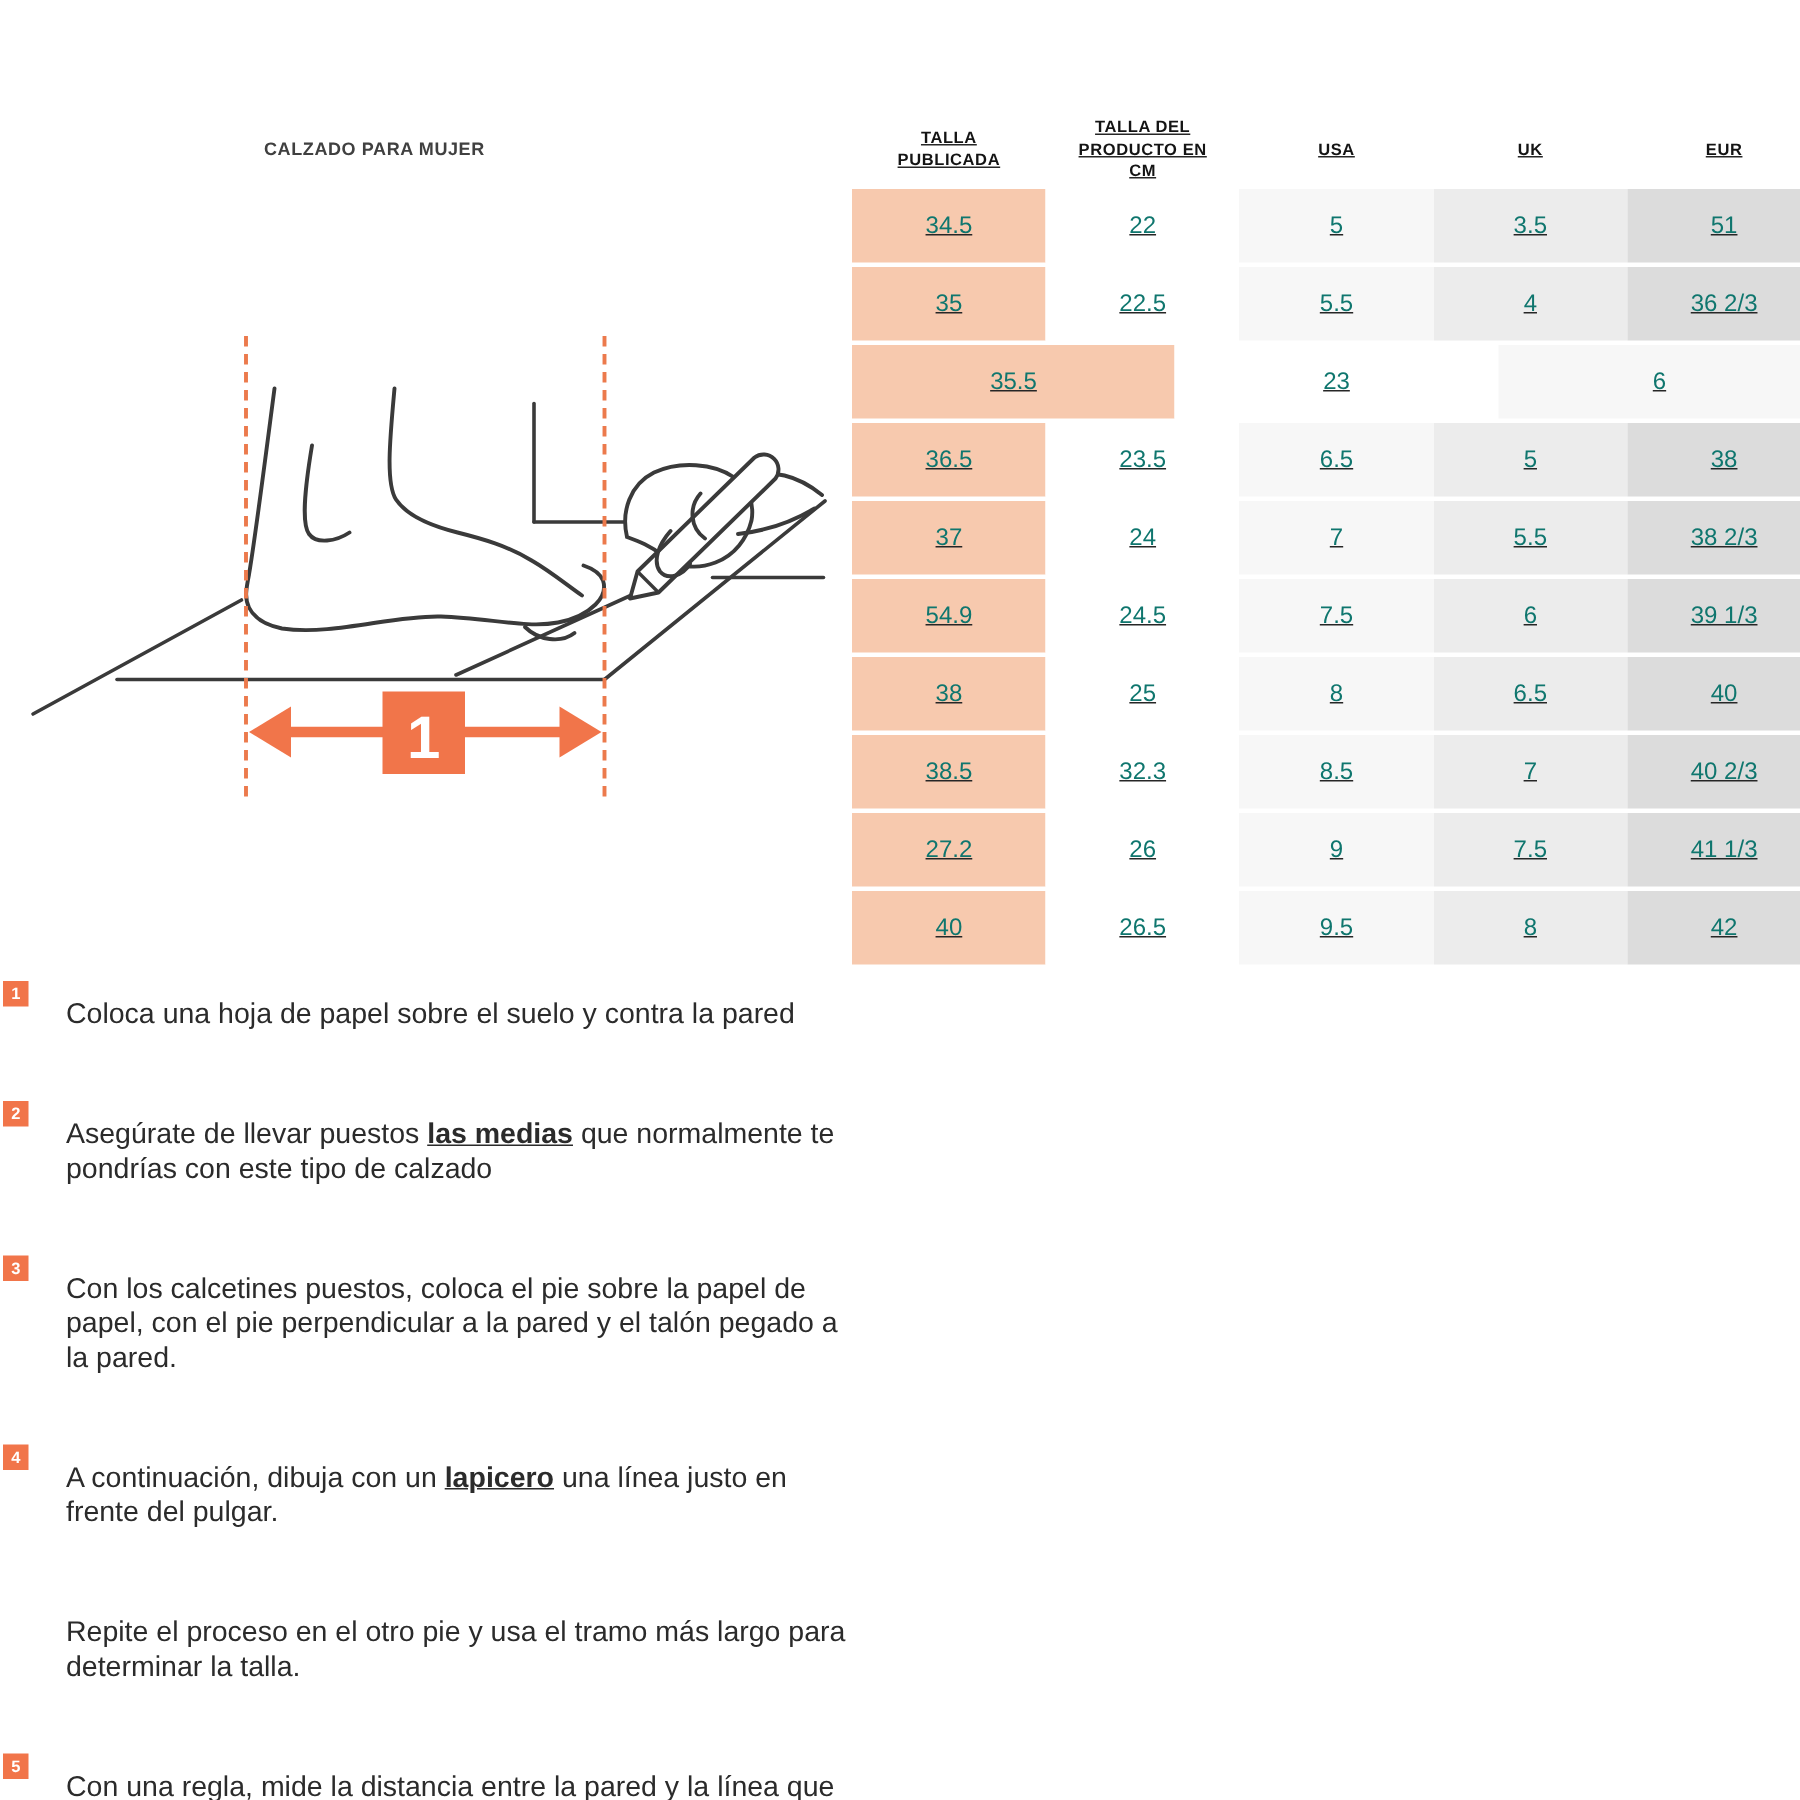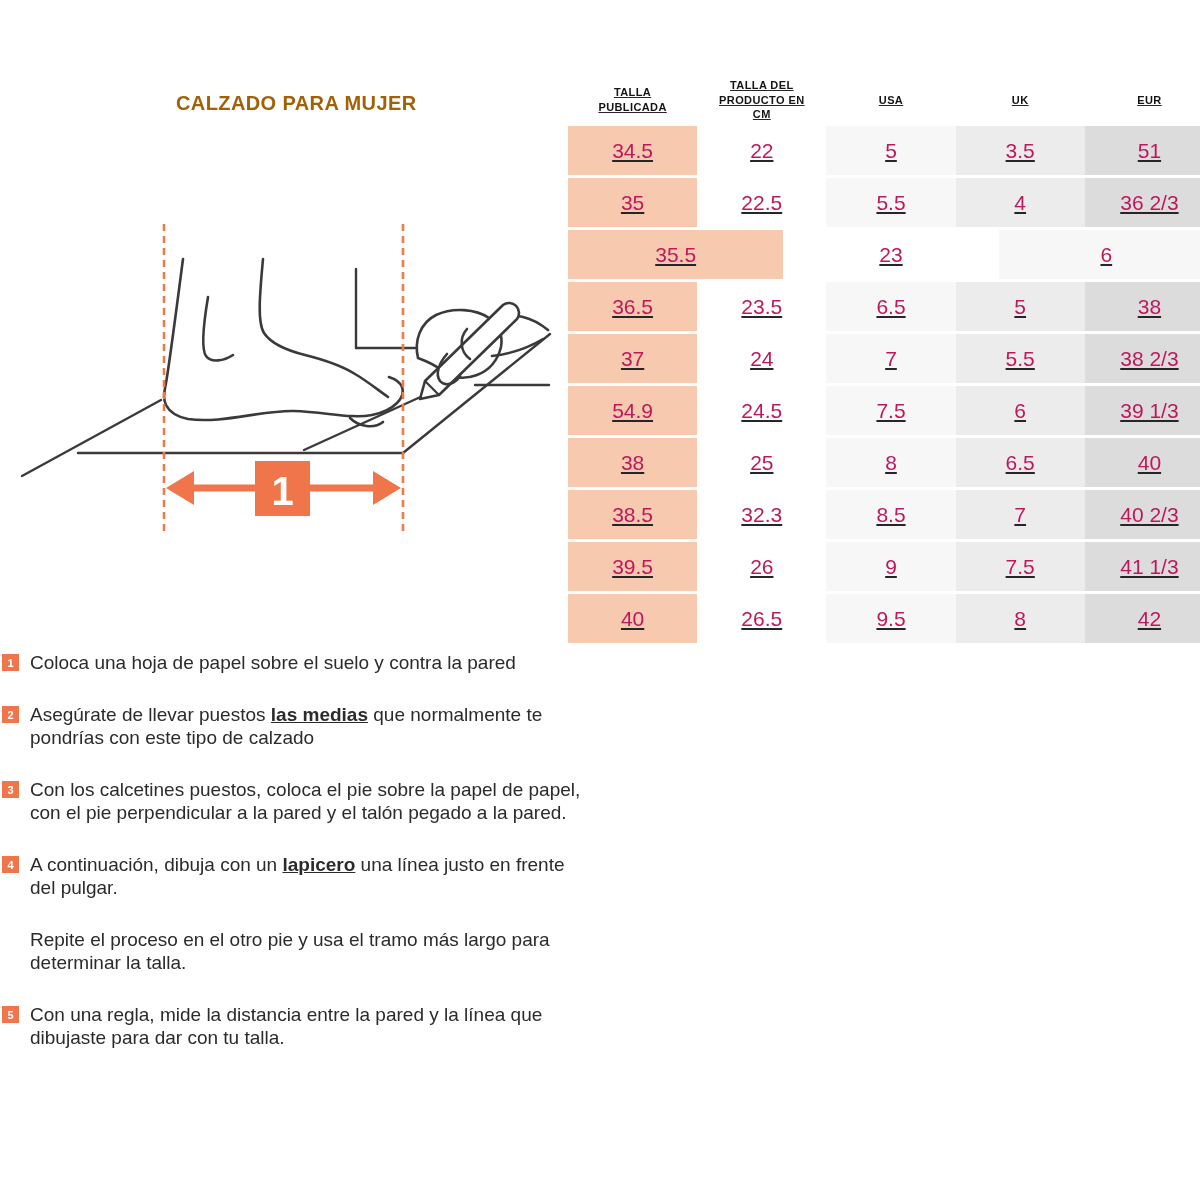--- a/index.html
+++ b/index.html
@@ -3,54 +3,54 @@
 <meta charset="utf-8">
 <style>
   html,body{margin:0;padding:0;}
   body{
     width:1200px;height:1200px;background:#ffffff;position:relative;
     font-family:"Liberation Sans", sans-serif;color:#262626;overflow:hidden;
   }
   
   .page-title{
     position:absolute;left:176px;top:92px;margin:0;
-    font-size:20px;font-weight:700;letter-spacing:.4px;color:#a16207;
+    font-size:12px;font-weight:700;letter-spacing:.4px;color:#404040;
   }
   
   .illus{position:absolute;left:20px;top:222px;width:560px;height:330px;}
   
   .size-table{position:absolute;left:568px;top:80px;width:646px;text-decoration:underline;}
   .thead{display:flex;height:40px;margin-bottom:6px;}
   .th{
     flex:1 1 0;display:flex;align-items:center;justify-content:center;text-align:center;
     font-size:11px;font-weight:700;letter-spacing:.4px;color:#141414;line-height:1.35;
   }
   .th .hwrap{display:inline-block;}
   .th:nth-child(1) .hwrap{max-width:72px;}
   .th:nth-child(2) .hwrap{max-width:106px;}
   .tr{display:flex;height:49px;margin-bottom:3px;}
   .td{
     flex:1 1 0;display:flex;align-items:center;justify-content:center;
-    font-size:21px;color:#be185d;
+    font-size:16px;color:#0f766e;
   }
   .bg0{background:var(--col0);}
   .bg1{background:var(--col1);}
   .bg2{background:var(--col2);}
   .bg3{background:var(--col3);}
   .bg4{background:var(--col4);}
   
   .instructions{position:absolute;left:2px;top:651px;width:585px;}
   .step{display:flex;align-items:flex-start;margin-bottom:29px;}
   .badge{
     flex:0 0 17px;width:17px;height:17px;margin-right:11px;margin-top:3px;
     background:var(--accent);color:#fff;font-size:11px;font-weight:700;
     display:flex;align-items:center;justify-content:center;
   }
   .badge.spacer{background:transparent;}
-  .step-text{margin:0;font-size:19px;line-height:23px;color:#2b2b2b;}
+  .step-text{margin:14px;font-size:19px;line-height:23px;color:#2b2b2b;}
   .step-text .b{font-weight:700;text-decoration:underline;}
 </style>
 </head>
 <body>
 
 <main>
 
   <h1 class="page-title">CALZADO PARA MUJER</h1>
 
   <svg class="illus" viewBox="0 0 560 330">
@@ -168,21 +168,21 @@
           <div class="td bg4">40</div>
         </div>
         <div class="tr">
           <div class="td bg0">38.5</div>
           <div class="td bg1">32.3</div>
           <div class="td bg2">8.5</div>
           <div class="td bg3">7</div>
           <div class="td bg4">40 2/3</div>
         </div>
         <div class="tr">
-          <div class="td bg0">39.5</div>
+          <div class="td bg0">27.2</div>
           <div class="td bg1">26</div>
           <div class="td bg2">9</div>
           <div class="td bg3">7.5</div>
           <div class="td bg4">41 1/3</div>
         </div>
         <div class="tr">
           <div class="td bg0">40</div>
           <div class="td bg1">26.5</div>
           <div class="td bg2">9.5</div>
           <div class="td bg3">8</div>

